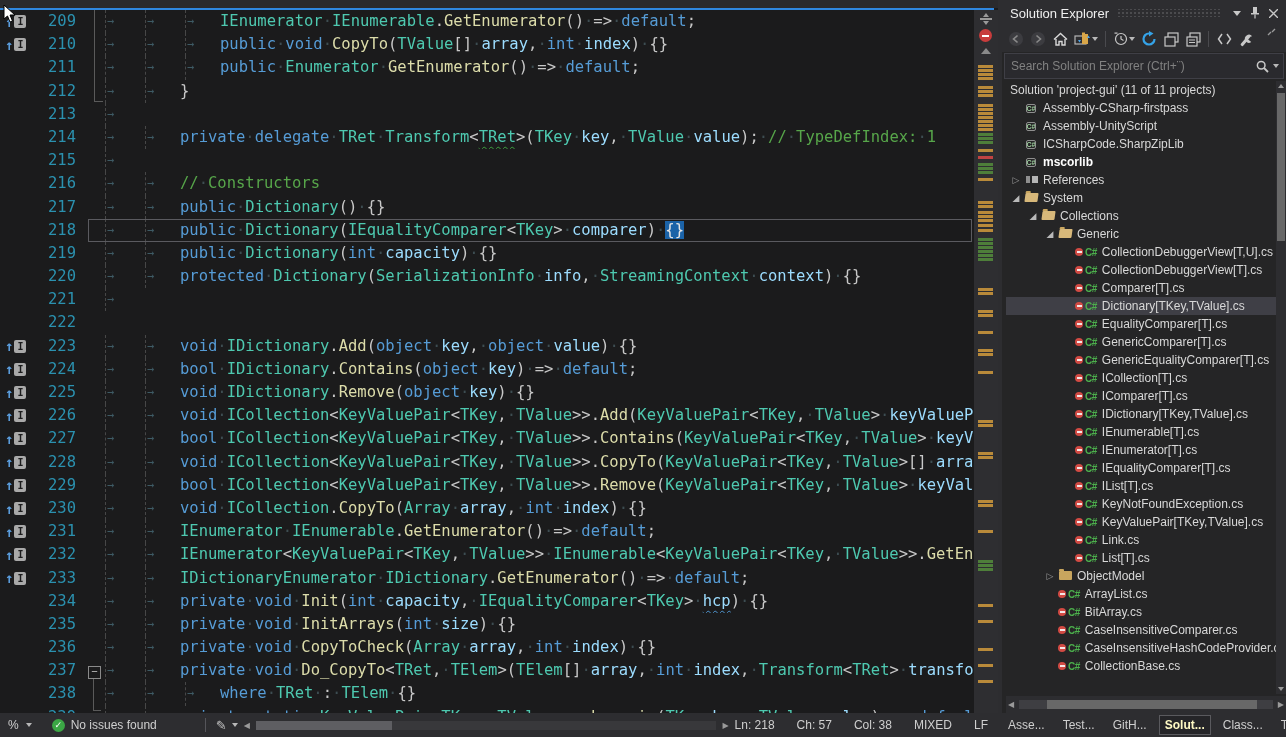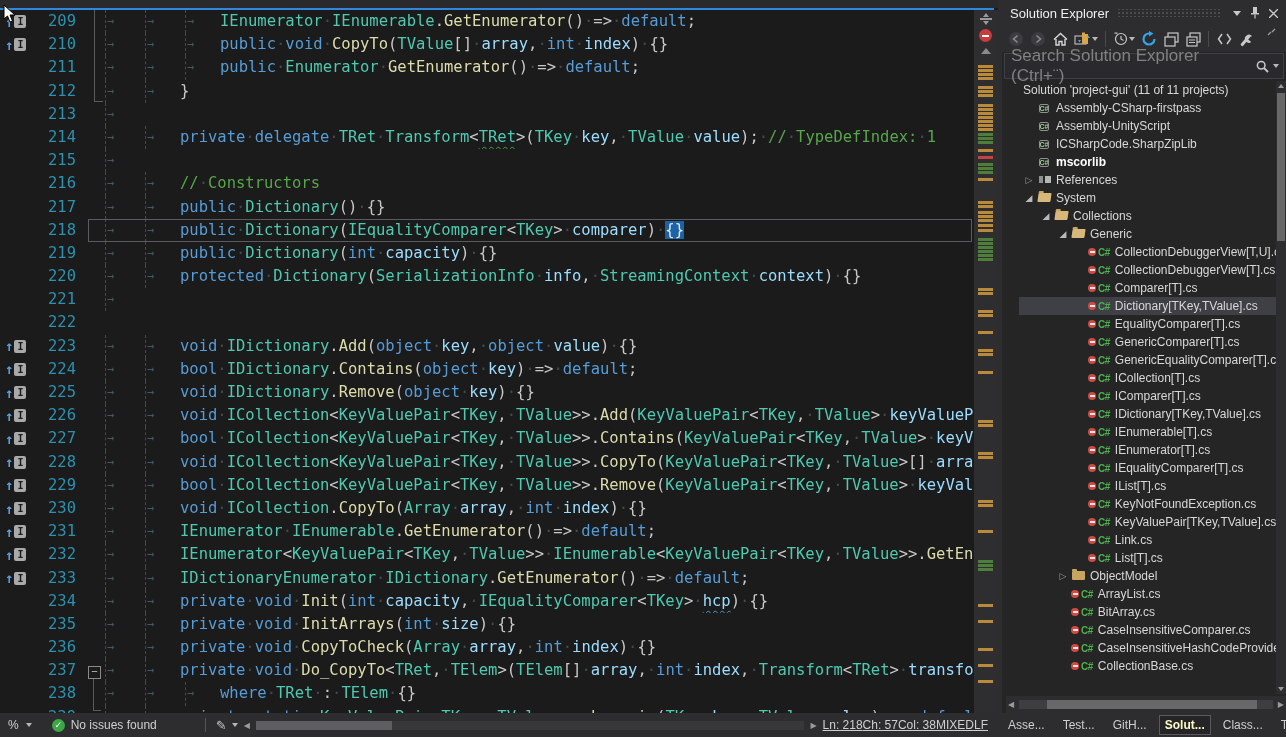--- a/index.html
+++ b/index.html
@@ -55,22 +55,22 @@
   .se-title-fill{flex:1;height:8px;margin:0 8px;
      background-image:radial-gradient(#4b4b4e 1px,transparent 1px);background-size:4px 4px;background-position:0 2px;}
   .se-title .tbtn{width:18px;height:18px;display:flex;align-items:center;justify-content:center;color:#c8c8c8;}
   .se-toolbar{height:26px;background:#2d2d30;display:flex;align-items:center;gap:2px;padding:0 4px;}
   .se-toolbar .tico{width:20px;height:20px;display:flex;align-items:center;justify-content:center;}
   .se-toolbar .sep{width:1px;height:16px;background:#4a4a4e;margin:0 3px;}
   .caret-s{width:0;height:0;border-left:3px solid transparent;border-right:3px solid transparent;
            border-top:4px solid #b8b8b8;margin-left:1px;}
   .se-search{height:24px;margin:1px 2px;background:#2a2a2e;border:1px solid #3f3f46;
              display:flex;align-items:center;padding:0 4px 0 6px;}
-  .se-search .ph{flex:1;color:#818181;font-size:17px;}
-  .se-tree{position:absolute;left:4px;top:81px;right:10px;bottom:19px;overflow:hidden;font-size:12px;margin-left:13px;}
+  .se-search .ph{flex:1;color:#818181;font-size:12px;}
+  .se-tree{position:absolute;left:4px;top:81px;right:10px;bottom:19px;overflow:hidden;font-size:12px;}
   .trow{position:relative;display:flex;align-items:center;height:18px;white-space:nowrap;color:#d8d8d8;}
   .trow.selr{background:#3f3f46;margin-right:-10px;}
   .trow.b{font-weight:bold;color:#fff;}
   .exp{position:absolute;width:12px;text-align:center;font-size:9px;color:#b9b9b9;}
   .exp.col{color:#9a9a9a;}
   .icon16{width:16px;height:16px;flex:none;position:relative;margin-right:3px;}
   .prj{box-sizing:border-box;width:13px;height:13px;margin:1.5px;border:1px solid #8f8f8f;border-radius:2px;
        color:#9fcf9f;font-size:7px;font-weight:bold;text-align:center;line-height:11px;}
   .fold{position:absolute;left:1px;top:3px;width:13px;height:9px;background:#c8a55e;border-radius:1px;}
   .fold::before{content:"";position:absolute;left:0;top:-2px;width:5px;height:2px;background:#c8a55e;border-radius:1px 1px 0 0;}
@@ -94,21 +94,21 @@
              display:flex;align-items:center;font-size:12px;color:#cfcfcf;}
   .sb-left{width:998px;flex:none;display:flex;align-items:center;height:100%;}
   .sb-zoom{display:flex;align-items:center;gap:6px;padding:0 10px 0 8px;}
   .okdot{width:13px;height:13px;border-radius:50%;background:#3ba745;color:#fff;font-size:9px;
          line-height:13px;text-align:center;margin:0 6px 0 10px;}
   .sb-sep{width:1px;height:14px;background:#55555a;margin:0 10px;}
   .pen{color:#c0c0c0;font-size:13px;}
   .sb-scroll{display:flex;align-items:center;flex:1;margin:0 4px;}
   .sb-track{flex:1;height:9px;background:#38383b;position:relative;margin:0 4px;}
   .sb-thumb{position:absolute;left:0;width:136px;top:0;height:9px;background:#5e5e62;}
-  .sb-right{display:flex;padding-right:10px;text-decoration:underline;}
+  .sb-right{display:flex;gap:22px;padding-right:10px;}
   
   .se-tabs{flex:1;display:flex;align-items:center;gap:6px;height:100%;padding-left:4px;overflow:hidden;
            background:#2d2d30;font-size:12px;}
   .se-tab{padding:2px 5px;color:#cfcfcf;border:1px solid transparent;white-space:nowrap;}
   .se-tab.act{color:#fef9c3;border-color:#5a5a5e;background:#252528;font-weight:bold;}
   
   .mouse{position:absolute;left:3px;top:4px;z-index:9;}
 </style>
 </head>
 <body>

